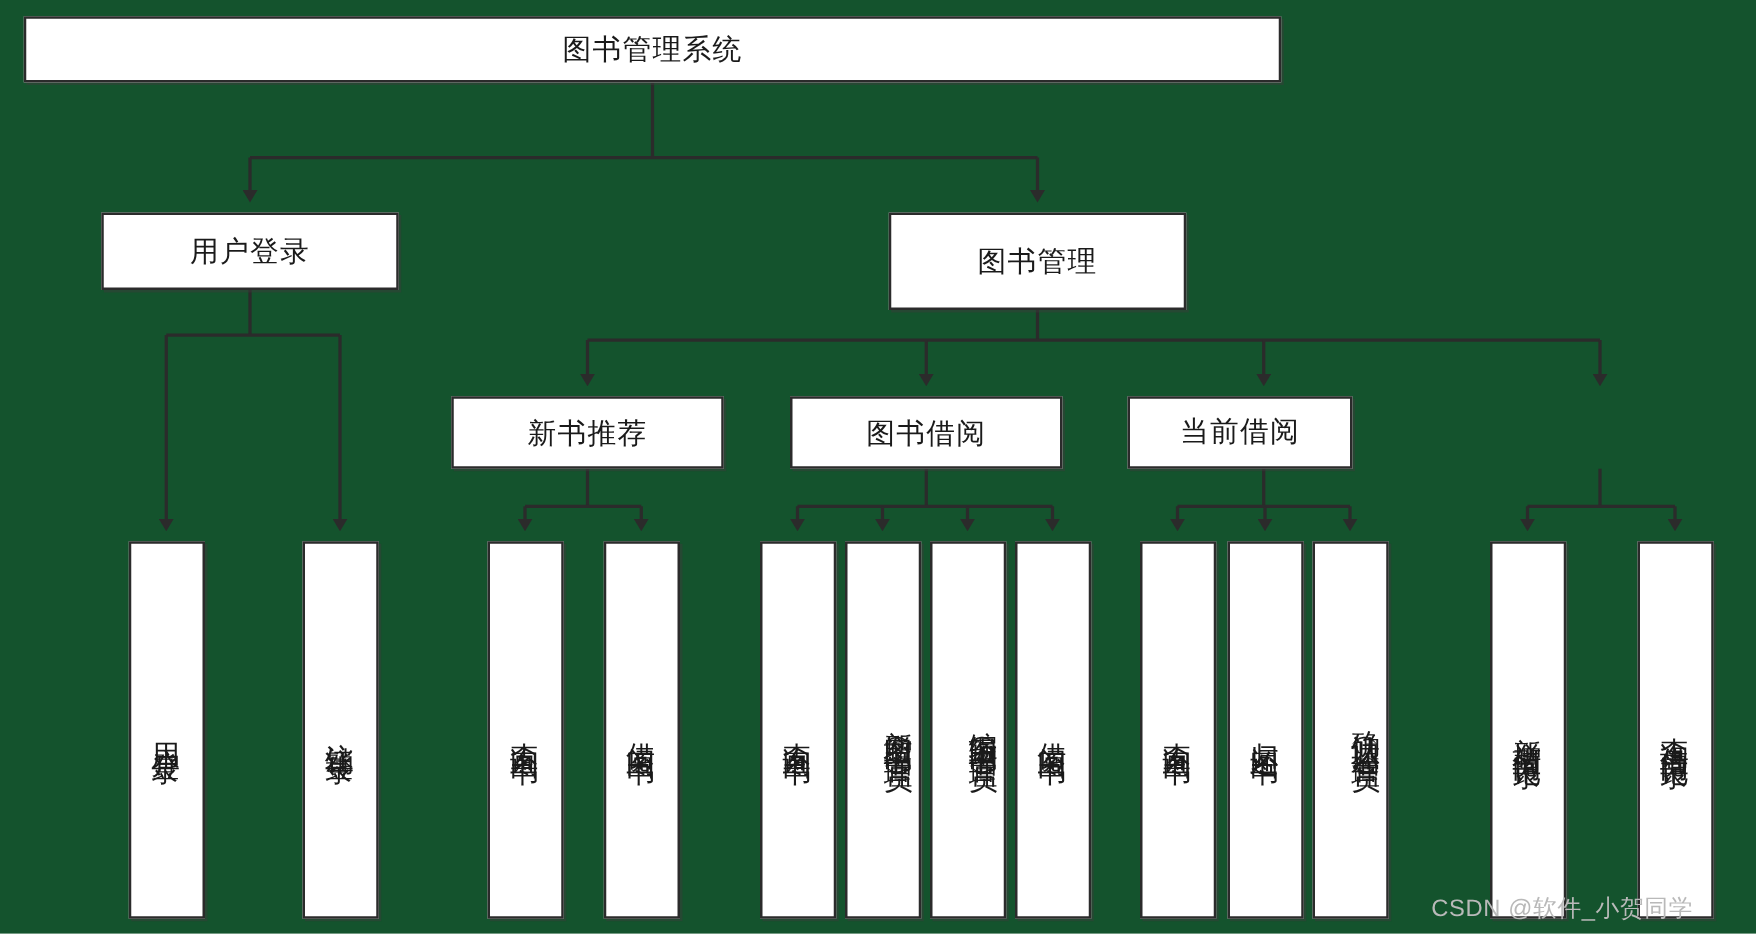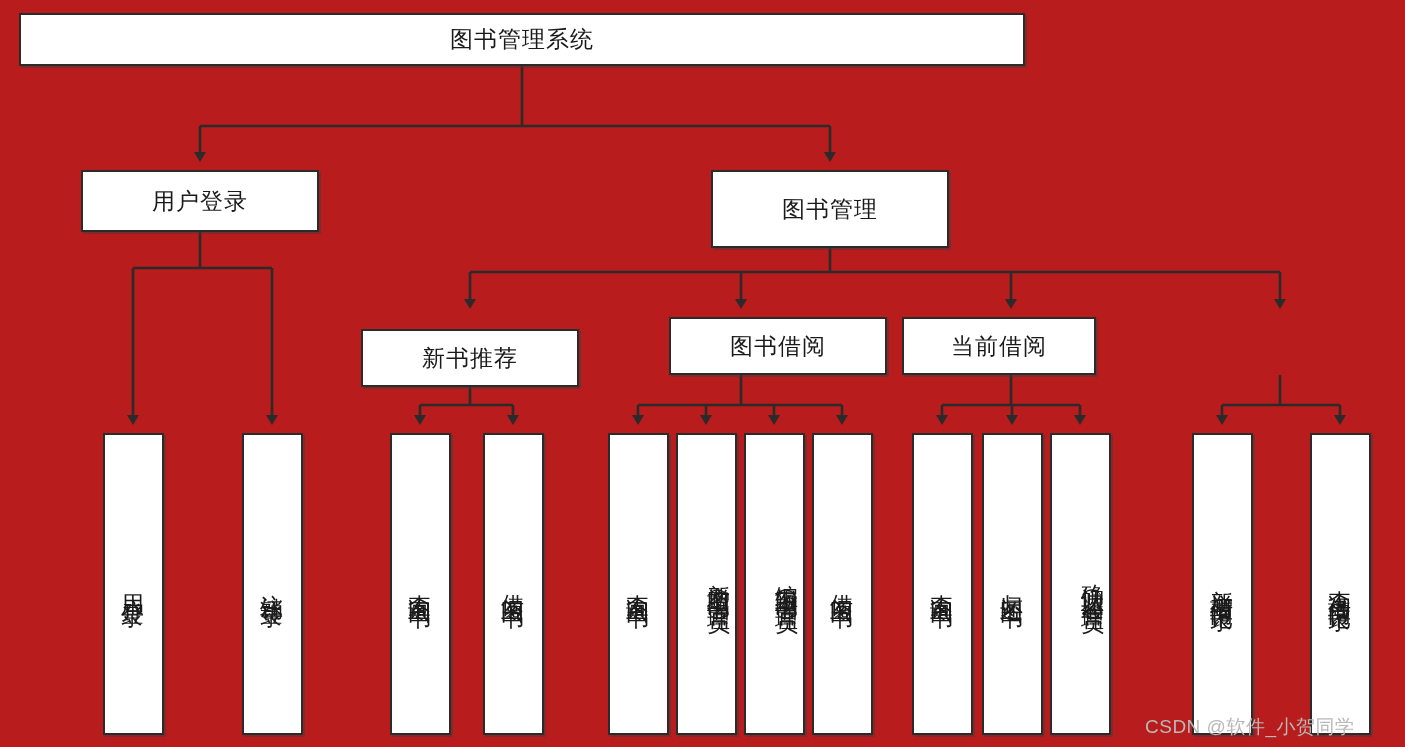--- a/index.html
+++ b/index.html
@@ -7,21 +7,21 @@
     padding: 0;
     background: #ffffff;
   }
   body {
     font-family: "Liberation Sans", "DejaVu Sans", sans-serif;
   }
   #canvas {
     position: relative;
     width: 1405px;
     height: 747px;
-    background: #b91c1c;
+    background: #14532d;
     overflow: hidden;
   }
   #edges {
     position: absolute;
     left: 0;
     top: 0;
     width: 1405px;
     height: 747px;
   }
   .node {
@@ -124,27 +124,27 @@
     <span>图书管理系统</span>
   </div>
 
   <div class="node horiz" style="left: 81px; top: 170px; width: 238px; height: 62px;">
     <span>用户登录</span>
   </div>
   <div class="node horiz" style="left: 711px; top: 170px; width: 238px; height: 78px;">
     <span>图书管理</span>
   </div>
 
-  <div class="node horiz" style="left: 361px; top: 317px; width: 218px; height: 58px; margin-top: 12px;">
+  <div class="node horiz" style="left: 361px; top: 317px; width: 218px; height: 58px;">
     <span>新书推荐</span>
   </div>
-  <div class="node horiz" style="left: 632px; top: 317px; width: 218px; height: 58px; margin-left: 37px;">
+  <div class="node horiz" style="left: 632px; top: 317px; width: 218px; height: 58px;">
     <span>图书借阅</span>
   </div>
-  <div class="node horiz" style="left: 902px; top: 317px; width: 194px; height: 58px;">
+  <div class="node horiz" style="left: 902px; top: 317px; width: 180px; height: 58px; font-family: Liberation Serif, serif;">
     <span>当前借阅</span>
   </div>
 
   <div class="node vert mid" style="left: 103px; top: 433px; width: 61px; height: 302px;">
     <span>用户登录</span>
   </div>
   <div class="node vert mid" style="left: 242px; top: 433px; width: 61px; height: 302px;">
     <span>注销登录</span>
   </div>
   <div class="node vert mid" style="left: 390px; top: 433px; width: 61px; height: 302px;">

